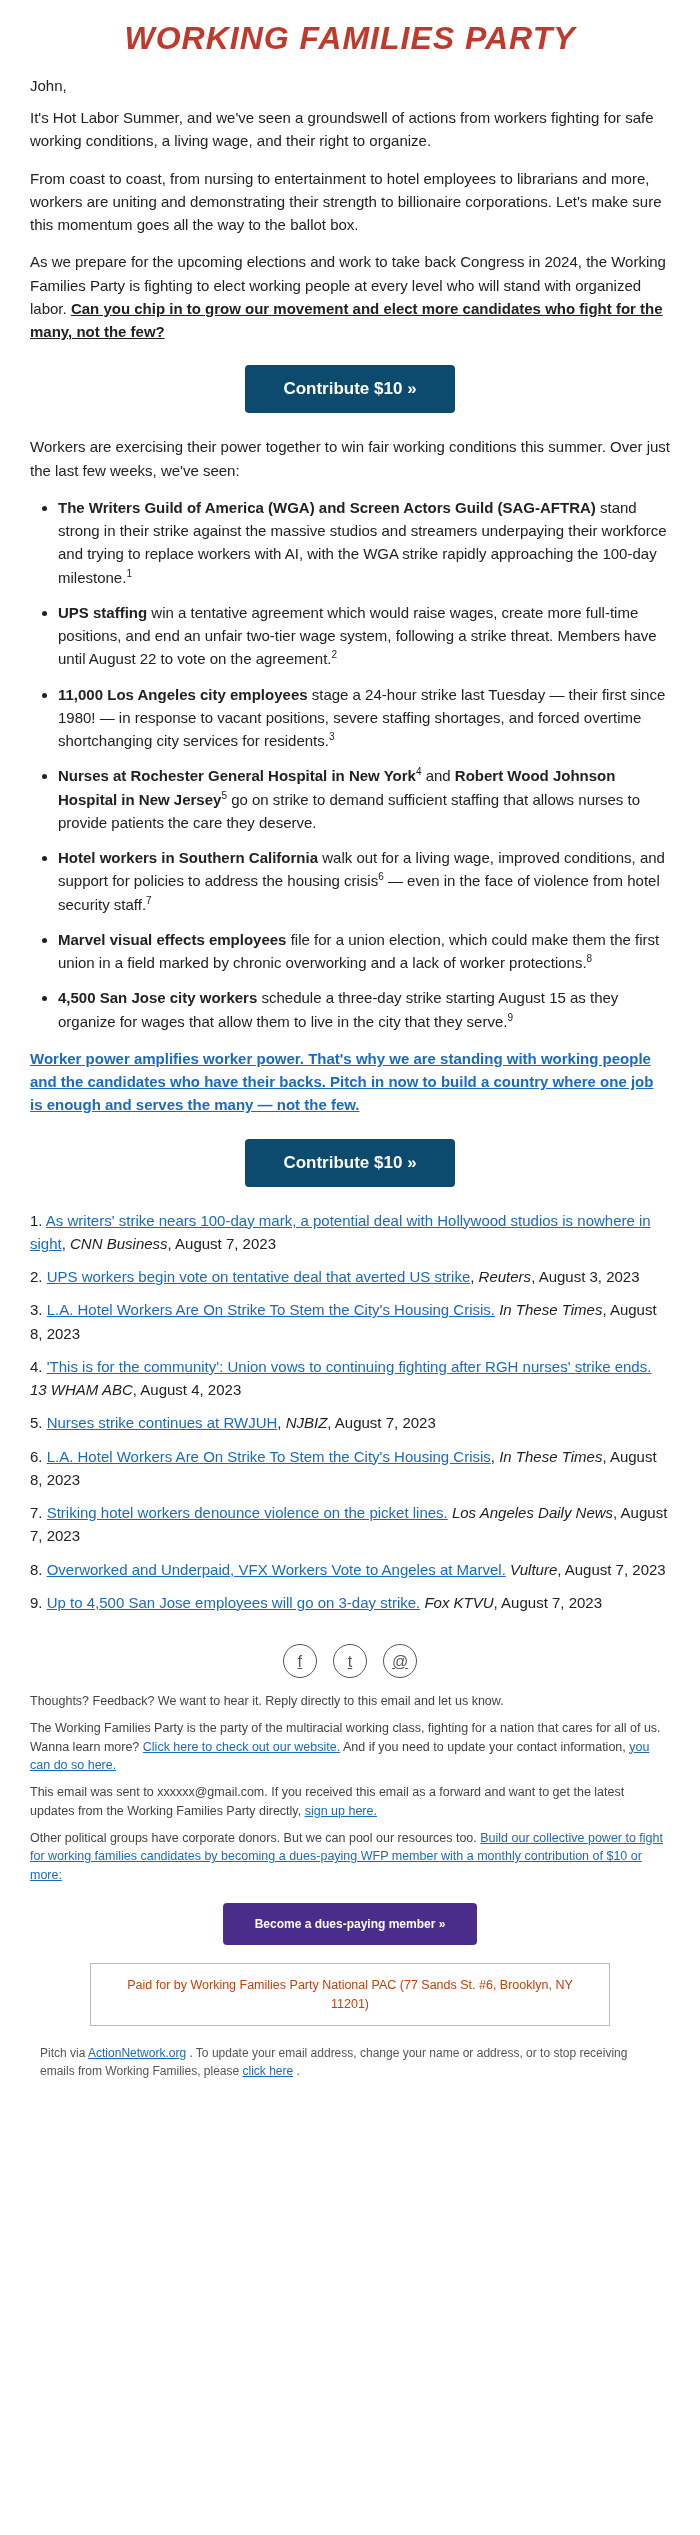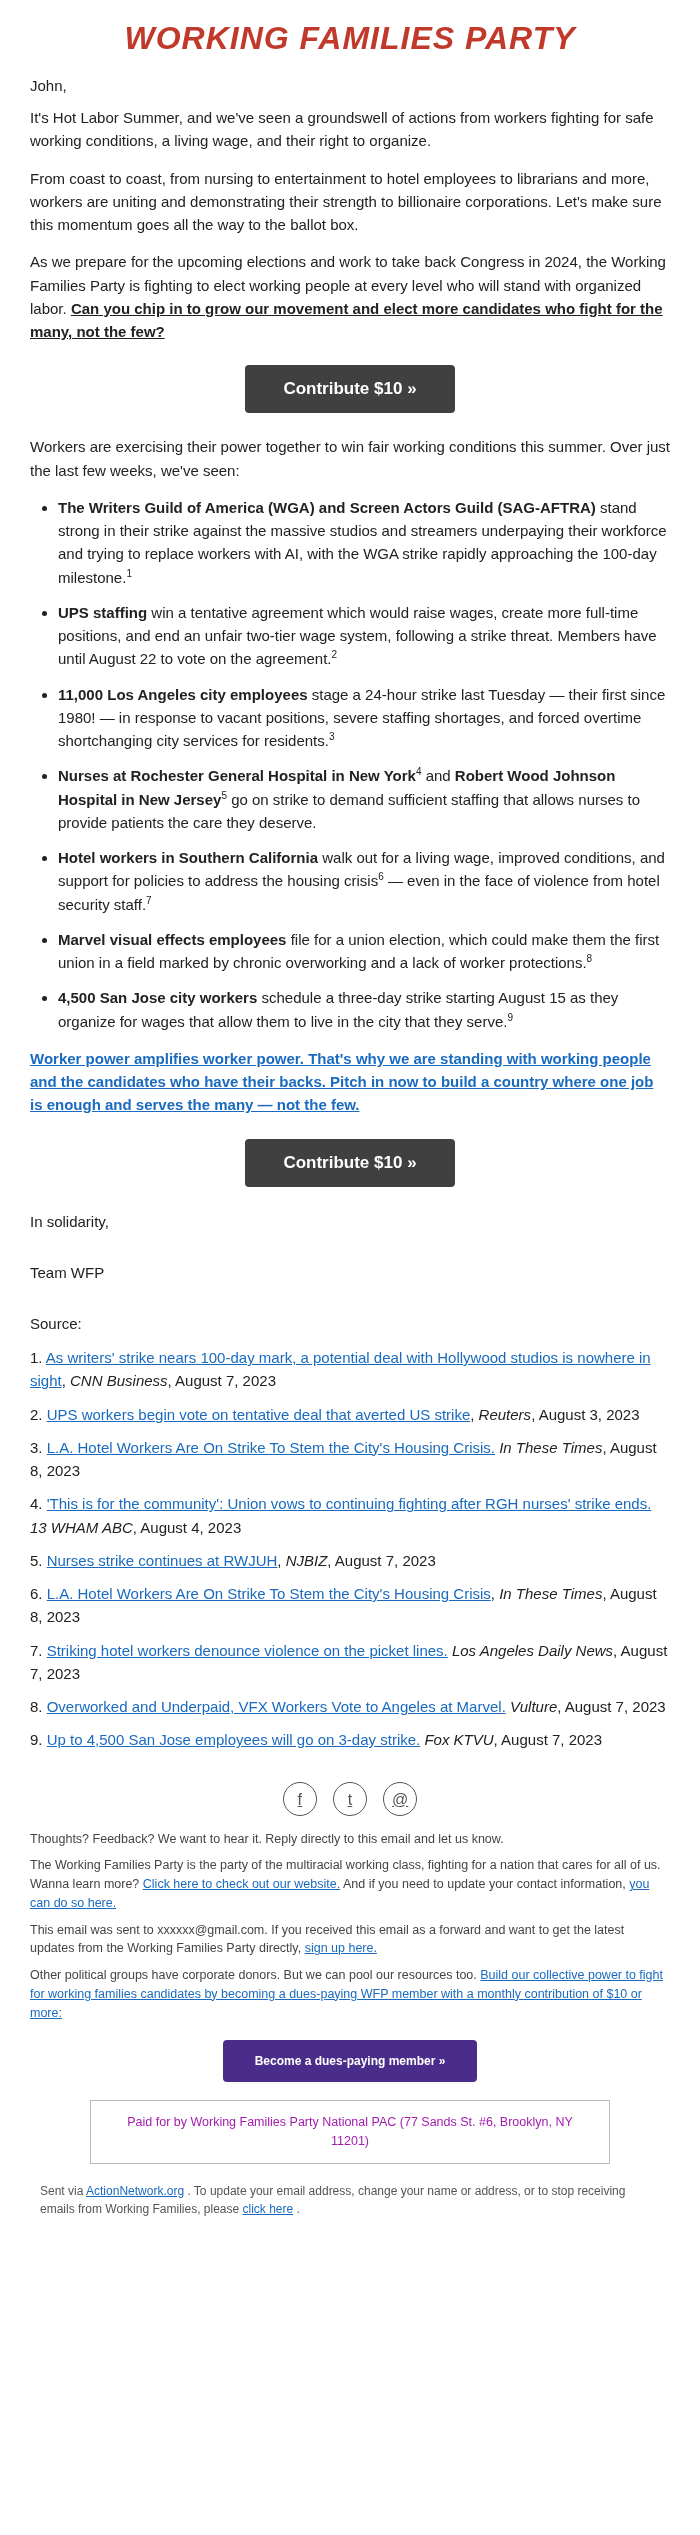--- a/index.html
+++ b/index.html
@@ -38,21 +38,21 @@
       color: #222;
       text-decoration: underline;
       font-weight: bold;
     }
     .contribute-btn-wrap {
       text-align: center;
       margin: 22px 0;
     }
     .contribute-btn {
       display: inline-block;
-      background-color: #404040;
+      background-color: #0c4a6e;
       color: #fff;
       font-size: 17px;
       font-weight: bold;
       padding: 14px 38px;
       border-radius: 4px;
       text-decoration: none;
       cursor: pointer;
       border: none;
     }
     .bullet-section {
@@ -137,21 +137,21 @@
       border-radius: 4px;
       text-decoration: none;
       cursor: pointer;
       border: none;
     }
     .paid-box {
       border: 1px solid #bbb;
       padding: 12px 18px;
       text-align: center;
       font-size: 12.5px;
-      color: #a21caf;
+      color: #c2410c;
       margin: 0 60px 18px 60px;
       line-height: 1.5;
     }
     .sent-by {
       font-size: 12px;
       color: #555;
       margin-top: 10px;
       padding: 0 10px 14px 10px;
       line-height: 1.5;
     }
@@ -226,27 +226,20 @@
       </li>
     </ul>
   </div>
 
   <a class="cta-link" href="#">Worker power amplifies worker power. That's why we are standing with working people and the candidates who have their backs. Pitch in now to build a country where one job is enough and serves the many — not the few.</a>
 
   <div class="contribute-btn-wrap">
     <button class="contribute-btn">Contribute $10 »</button>
   </div>
 
-  <div class="solidarity-section">
-    <div>In solidarity,</div>
-    <div>&nbsp;</div>
-    <div>Team WFP</div>
-    <div>&nbsp;</div>
-    <div>Source:</div>
-  </div>
 
   <div class="sources-section">
     <div class="source-item">
       <span>1. </span><a class="source-link" href="#">As writers' strike nears 100-day mark, a potential deal with Hollywood studios is nowhere in sight</a><span>, </span><span class="source-italic">CNN Business</span><span>, August 7, 2023</span>
     </div>
     <div class="source-item">
       <span>2. </span><a class="source-link" href="#">UPS workers begin vote on tentative deal that averted US strike</a><span>, </span><span class="source-italic">Reuters</span><span>, August 3, 2023</span>
     </div>
     <div class="source-item">
       <span>3. </span><a class="source-link" href="#">L.A. Hotel Workers Are On Strike To Stem the City's Housing Crisis.</a><span> </span><span class="source-italic">In These Times</span><span>, August 8, 2023</span>
@@ -293,20 +286,20 @@
     <a class="footer-link" href="#">Build our collective power to fight for working families candidates by becoming a dues-paying WFP member with a monthly contribution of $10 or more:</a>
   </p>
 
   <div class="dues-btn-wrap">
     <button class="dues-btn">Become a dues-paying member »</button>
   </div>
 
   <div class="paid-box">Paid for by Working Families Party National PAC (77 Sands St. #6, Brooklyn, NY 11201)</div>
 
   <div class="sent-by">
-    <span>Sent via</span>
+    <span>Pitch via</span>
     <a class="footer-link" href="#">ActionNetwork.org</a>
     <span>. To update your email address, change your name or address, or to stop receiving emails from Working Families, please</span>
     <a class="footer-link" href="#">click here</a>
     <span>.</span>
   </div>
 
 </div>
 
 </body></html>

